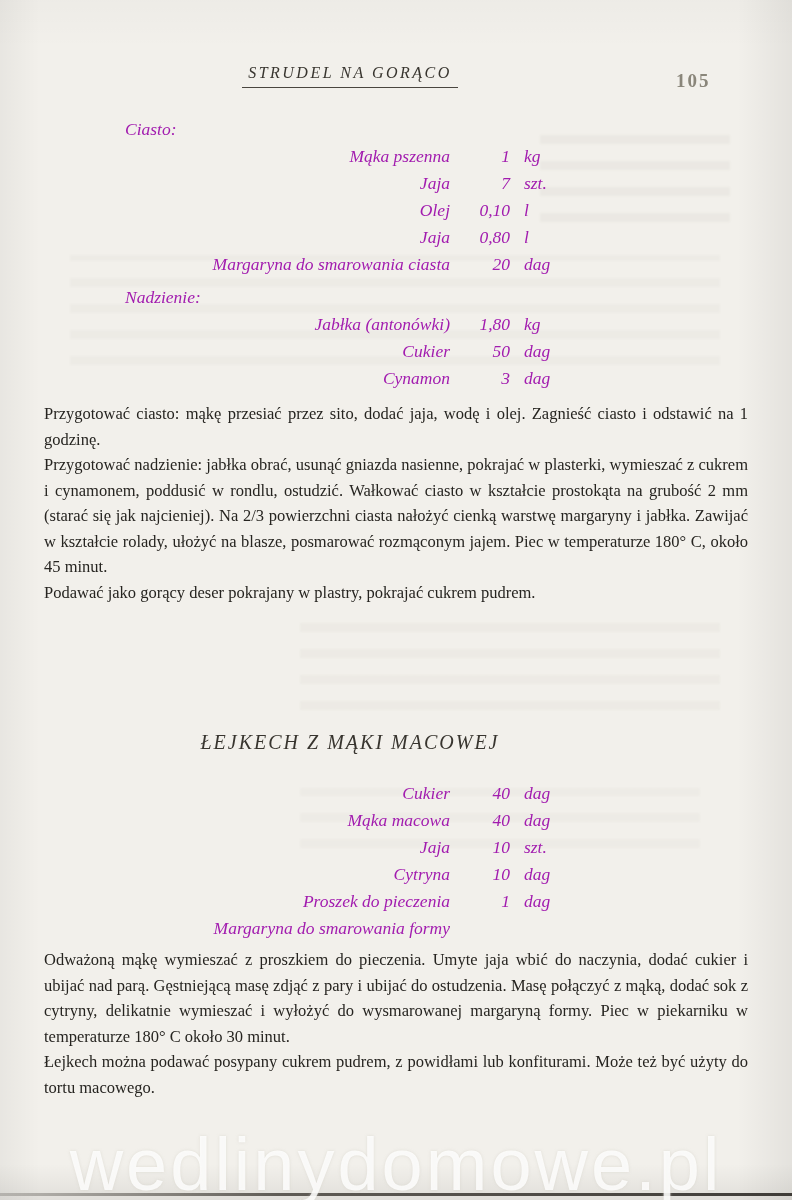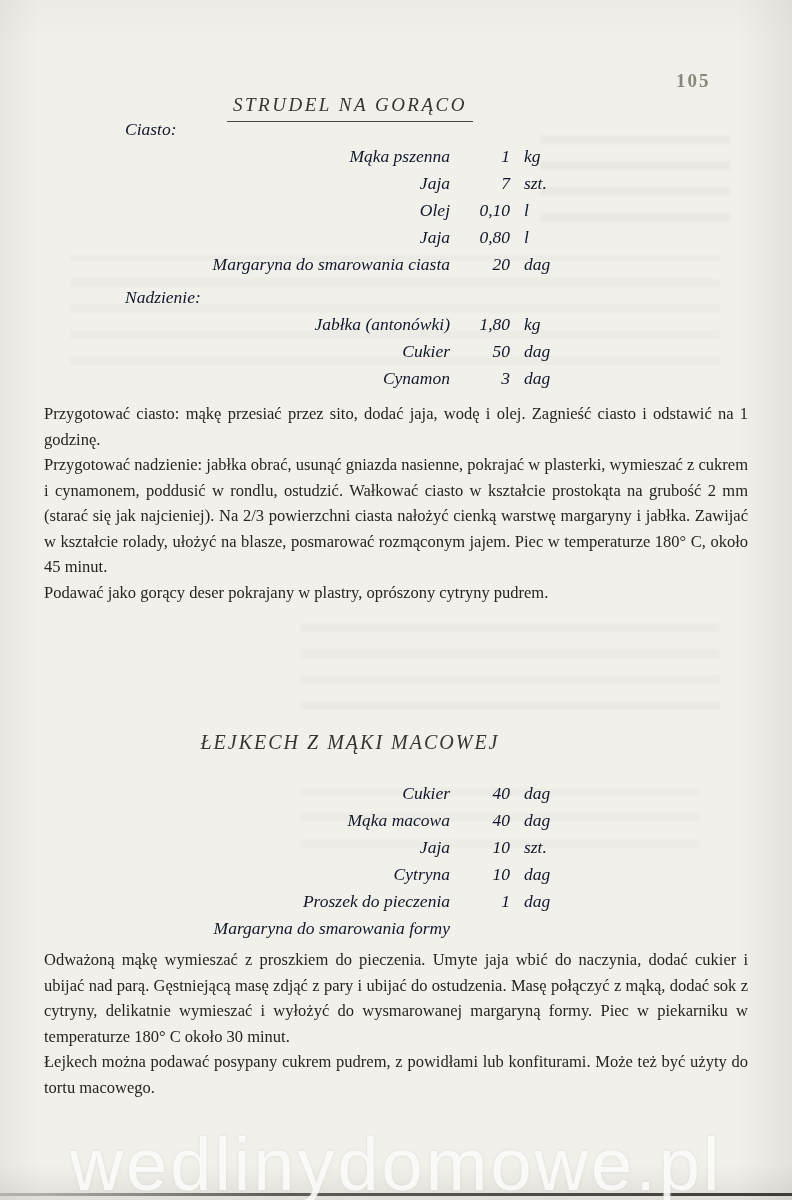--- a/index.html
+++ b/index.html
@@ -22,34 +22,34 @@
     background:repeating-linear-gradient(0deg, rgba(120,113,100,0.10) 0 9px, rgba(0,0,0,0) 9px 26px);
     opacity:.55;
   }
   .b1{ left:540px; top:122px; width:190px; height:100px; }
   .b2{ left:70px;  top:255px; width:650px; height:110px; opacity:.4; }
   .b3{ left:300px; top:620px; width:420px; height:90px; opacity:.45; }
   .b4{ left:300px; top:788px; width:400px; height:60px; opacity:.35; }
 
   .header-title{
     position:absolute; top:64px; left:118px; width:464px; text-align:center;
-    font-style:italic; font-size:19px; letter-spacing:2.5px; color:#38352f;margin-top:30px;
+    font-style:italic; font-size:16px; letter-spacing:2.5px; color:#38352f;
   }
   .header-title .tline{
     display:inline-block; padding:0 6px 5px 6px;
     border-bottom:1.6px solid #4a463f;
   }
   .page-number{
     position:absolute; top:70px; left:676px;
     font-size:19px; letter-spacing:2px; color:#8a867a; font-weight:bold;
   }
 
   .ing-block{
     position:absolute; left:125px; width:455px;
-    font-style:italic; font-size:17.5px; color:#0f172a;
+    font-style:italic; font-size:17.5px; color:#a21caf;
   }
   .ing1{ top:116px; }
   .ing2{ top:780px; }
   .ing-heading{ line-height:27px; }
   .ing-heading.gap{ margin-top:6px; }
   .ing-row{ display:flex; line-height:27px; }
   .iname{ flex:1;text-align:right; }
   .iamt{ width:60px; text-align:right; }
   .iunit{ width:56px; margin-left:14px; }
 
@@ -139,21 +139,21 @@
     <div class="ing-row">
       <span class="iname">Cynamon</span>
       <span class="iamt">3</span>
       <span class="iunit">dag</span>
     </div>
   </div>
 
   <div class="body-text body1">
     <p>Przygotować ciasto: mąkę przesiać przez sito, dodać jaja, wodę i olej. Zagnieść ciasto i odstawić na 1 godzinę.</p>
     <p>Przygotować nadzienie: jabłka obrać, usunąć gniazda nasienne, pokrajać w plasterki, wymieszać z cukrem i cynamonem, poddusić w rondlu, ostudzić. Wałkować ciasto w kształcie prostokąta na grubość 2 mm (starać się jak najcieniej). Na 2/3 powierzchni ciasta nałożyć cienką warstwę margaryny i jabłka. Zawijać w kształcie rolady, ułożyć na blasze, posmarować rozmąconym jajem. Piec w temperaturze 180° C, około 45 minut.</p>
-    <p>Podawać jako gorący deser pokrajany w plastry, oprószony cytryny pudrem.</p>
+    <p>Podawać jako gorący deser pokrajany w plastry, pokrajać cukrem pudrem.</p>
   </div>
 
   <div class="title2">ŁEJKECH Z MĄKI MACOWEJ</div>
 
   <div class="ing-block ing2">
     <div class="ing-row">
       <span class="iname">Cukier</span>
       <span class="iamt">40</span>
       <span class="iunit">dag</span>
     </div>

